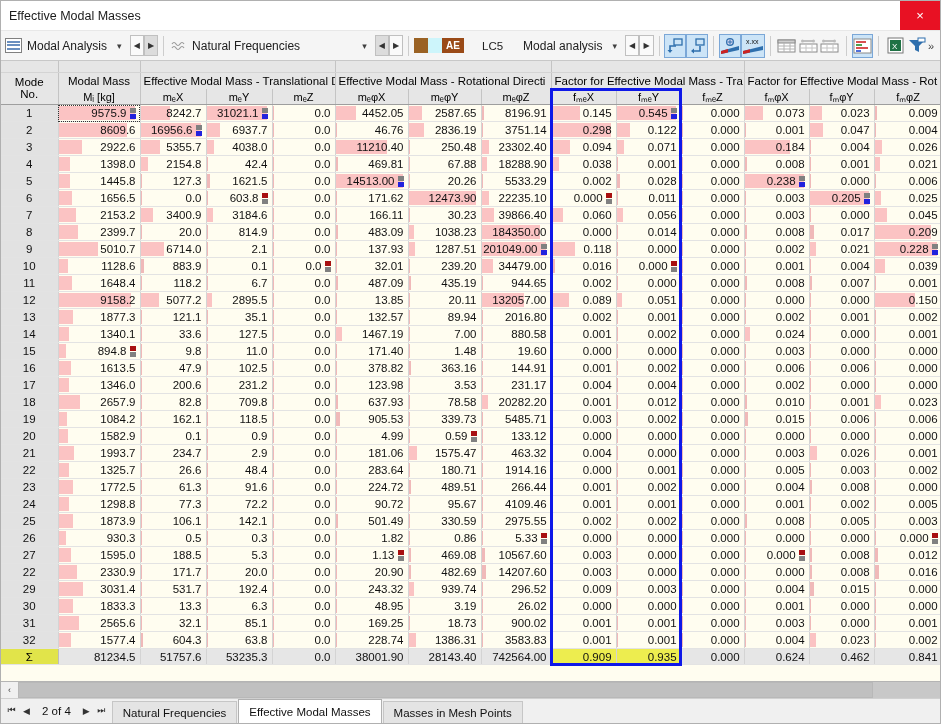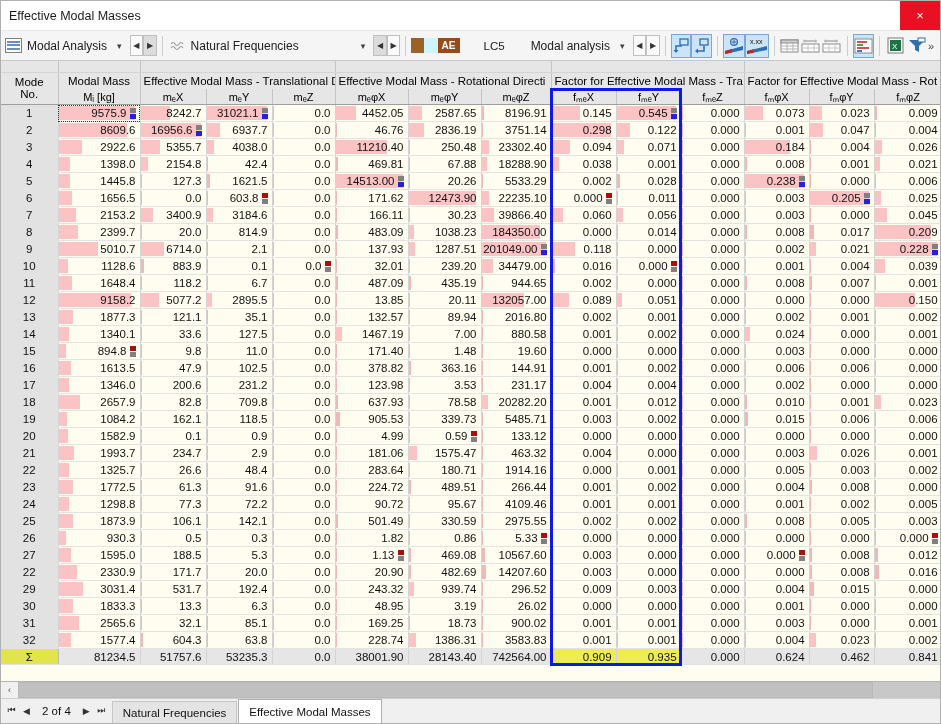--- a/index.html
+++ b/index.html
@@ -97,21 +97,21 @@
     gap: 2px;
   }
   .wave-icon svg { display:block; }
   .sw-brown { width: 17px; height: 15px; background: #9a6224; }
   .sw-cyan  { width: 17px; height: 15px; background: #cdf5fb; }
   .sw-ae {
     height: 15px; background: #9a4a17; color: #fff;
     font-size: 10px; display: flex; align-items: center;
     padding: 0 4px; font-weight: bold;
   }
-  .lc-label { font-size: 11.5px; color: #202020; margin: 0 24px; }
+  .lc-label { font-size: 11.5px; color: #202020; margin: 0 18px; }
   .tbtn {
     width: 26px; height: 24px;
     display: flex; align-items: center; justify-content: center;
     cursor: pointer;
     border: 1px solid transparent;
   }
   .tbtn.hl { background: #cce4f7; border: 1px solid #7ba7d7; }
   .chev { font-size: 11px; color: #444; margin-left: auto; padding-right: 4px; cursor: pointer;}
 
   
@@ -3177,14 +3177,15 @@
   <div class="tabbar">
     <div class="pager">
       <span class="pb">⏮</span>
       <span class="pb">◀</span>
       <span class="pagetxt">2 of 4</span>
       <span class="pb">▶</span>
       <span class="pb">⏭</span>
     </div>
     <div class="tab">Natural Frequencies</div>
     <div class="tab active">Effective Modal Masses</div>
+    <div class="tab">Masses in Mesh Points</div>
   </div>
 </div>
 
 </body></html>

